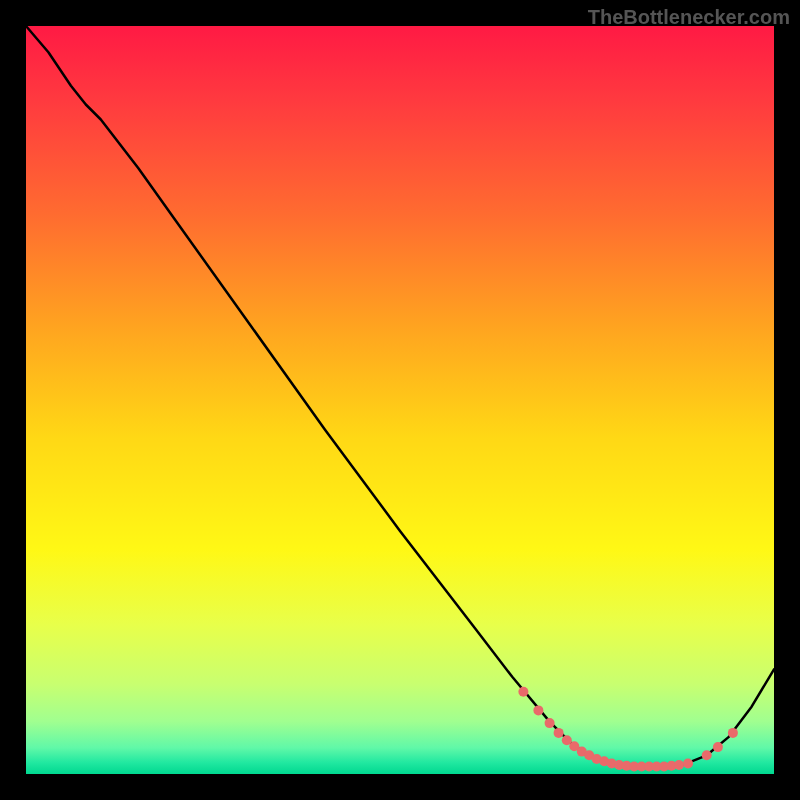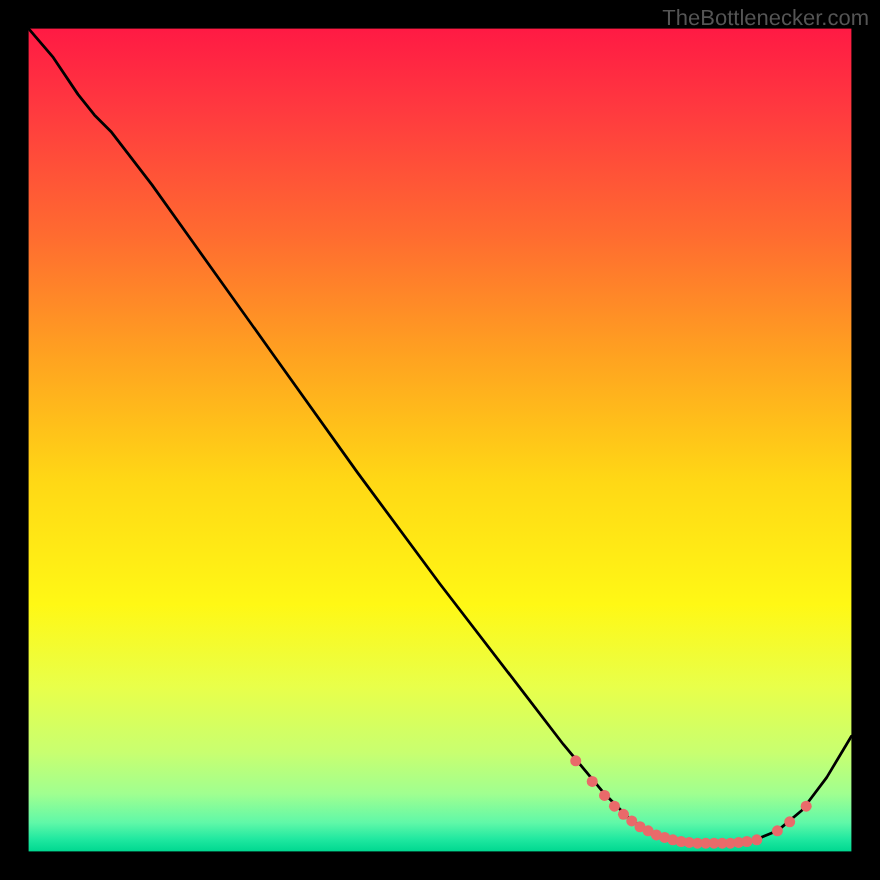--- a/index.html
+++ b/index.html
@@ -16,21 +16,21 @@
     left: 0;
     width: 800px;
     height: 800px;
   }
   .watermark {
     position: absolute;
     top: 6px;
     right: 10px;
     color: #555;
     font-size: 20px;
-    font-weight: 400;
+    font-weight: 700;
     z-index: 10;
   }
   svg { display: block; }
 </style>
 </head>
 <body>
 
 <div class="chart-container">
   <div class="watermark">TheBottlenecker.com</div>
   <svg id="chart-svg" width="800" height="800">

